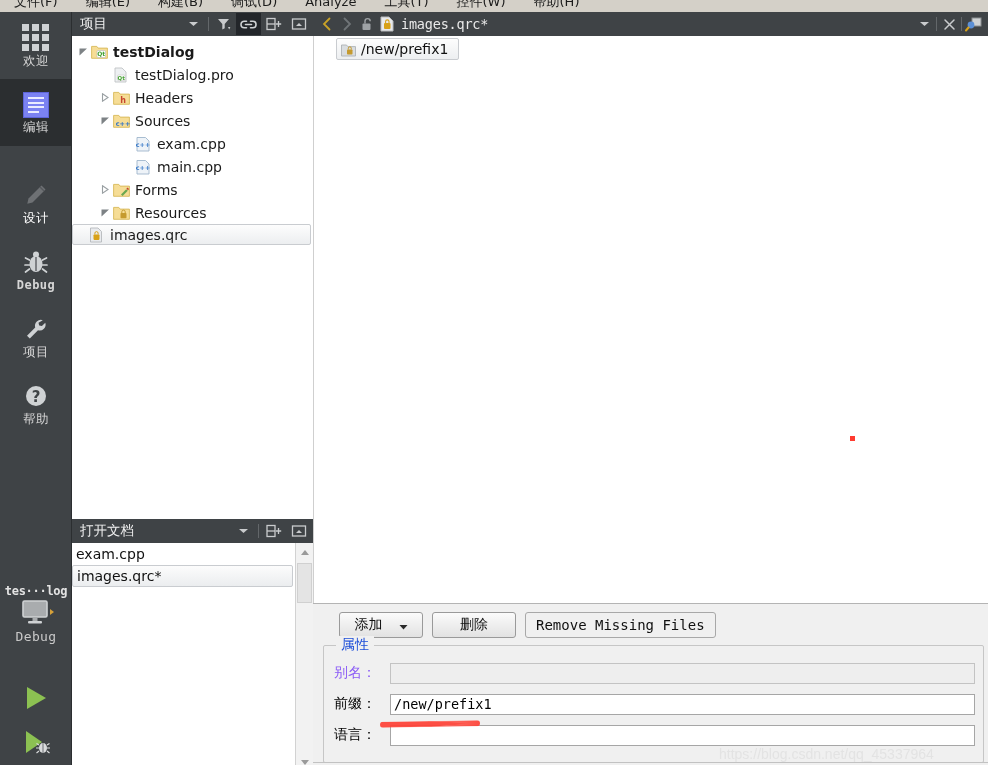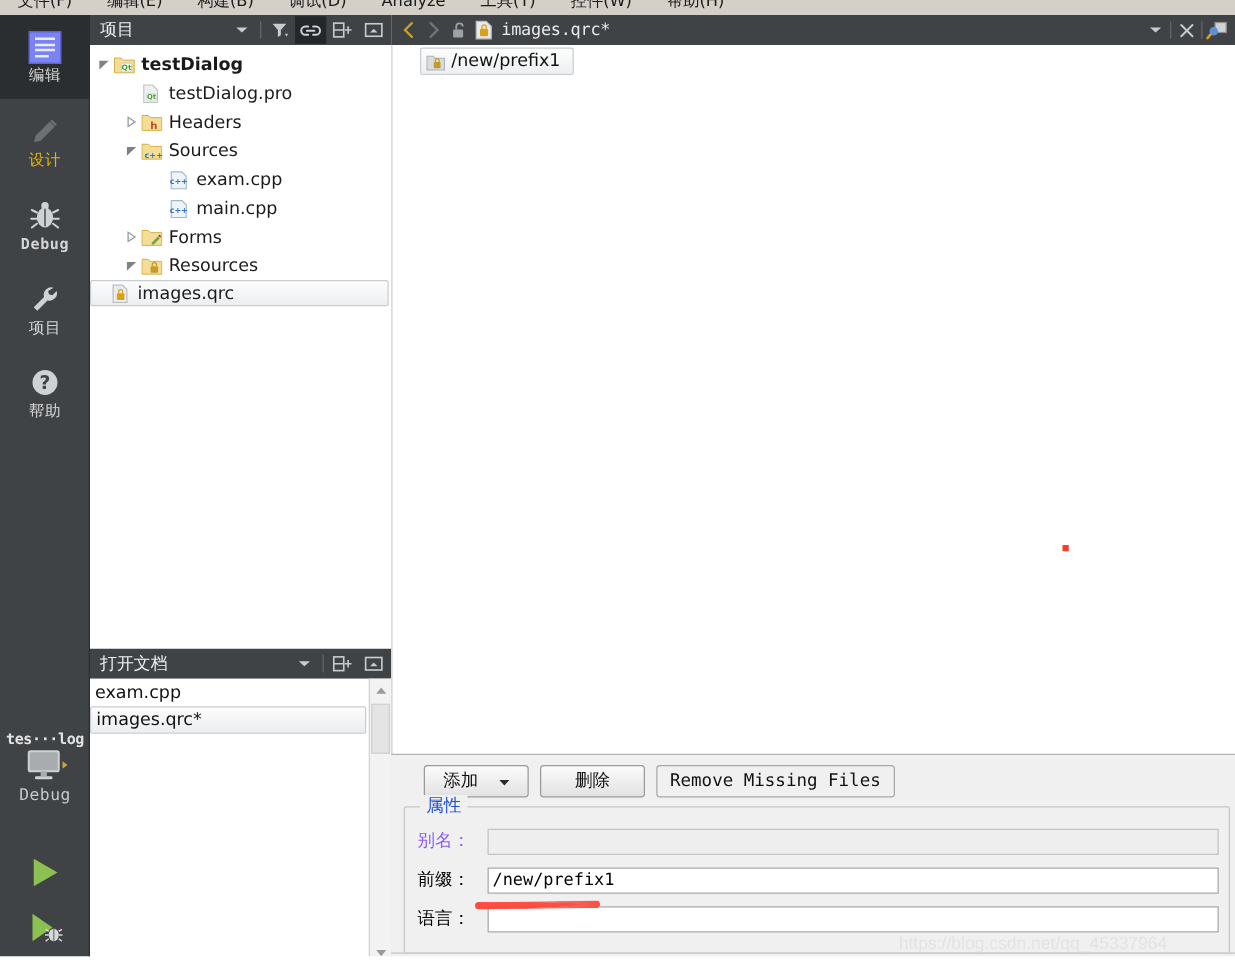--- a/index.html
+++ b/index.html
@@ -32,21 +32,21 @@
     background:#3f4346;
     border-right:1px solid #2b2e30;
     box-sizing:border-box;
   }
   .mode{
     width:72px;height:67px;display:flex;flex-direction:column;
     align-items:center;justify-content:center;gap:3px;
     color:#d6d6d6;font-size:12.5px;cursor:default;
   }
   .mode.active{background:#2b2e30;text-align:right;}
-  .mode.disabled{color:#eab308;}
+  .mode.disabled{color:#ffffff;margin-top:23px;}
   .mode .mlabel{
     font-family:"DejaVu Sans","Liberation Sans",sans-serif;
     letter-spacing:.5px;line-height:1;
   }
   .mode .mlabel.lat{font-family:"DejaVu Sans Mono","Liberation Mono",monospace;font-size:12px;font-weight:bold;}
   .ico{width:28px;height:28px;display:block;}
 
   
   .grid-ico{display:grid;grid-template-columns:repeat(3,7px);grid-template-rows:repeat(3,7px);gap:3px;}
   .grid-ico i{background:#cfd2d4;display:block;width:7px;height:7px;}
@@ -192,20 +192,34 @@
         <span class="mi">调试(D)</span>
         <span class="mi">Analyze</span>
         <span class="mi">工具(T)</span>
         <span class="mi">控件(W)</span>
         <span class="mi">帮助(H)</span>
       </div>
   </div>
 
   <div class="modebar">
 
+    <div class="mode">
+      <span class="ico grid-ico">
+        <i></i>
+          <i></i>
+          <i></i>
+          <i></i>
+          <i></i>
+          <i></i>
+          <i></i>
+          <i></i>
+          <i></i>
+      </span>
+      <span class="mlabel">欢迎</span>
+    </div>
 
     <div class="mode active">
       <span class="doc-ico">
         <i></i>
           <i></i>
           <i></i>
           <i></i>
       </span>
       <span class="mlabel">编辑</span>
     </div>

